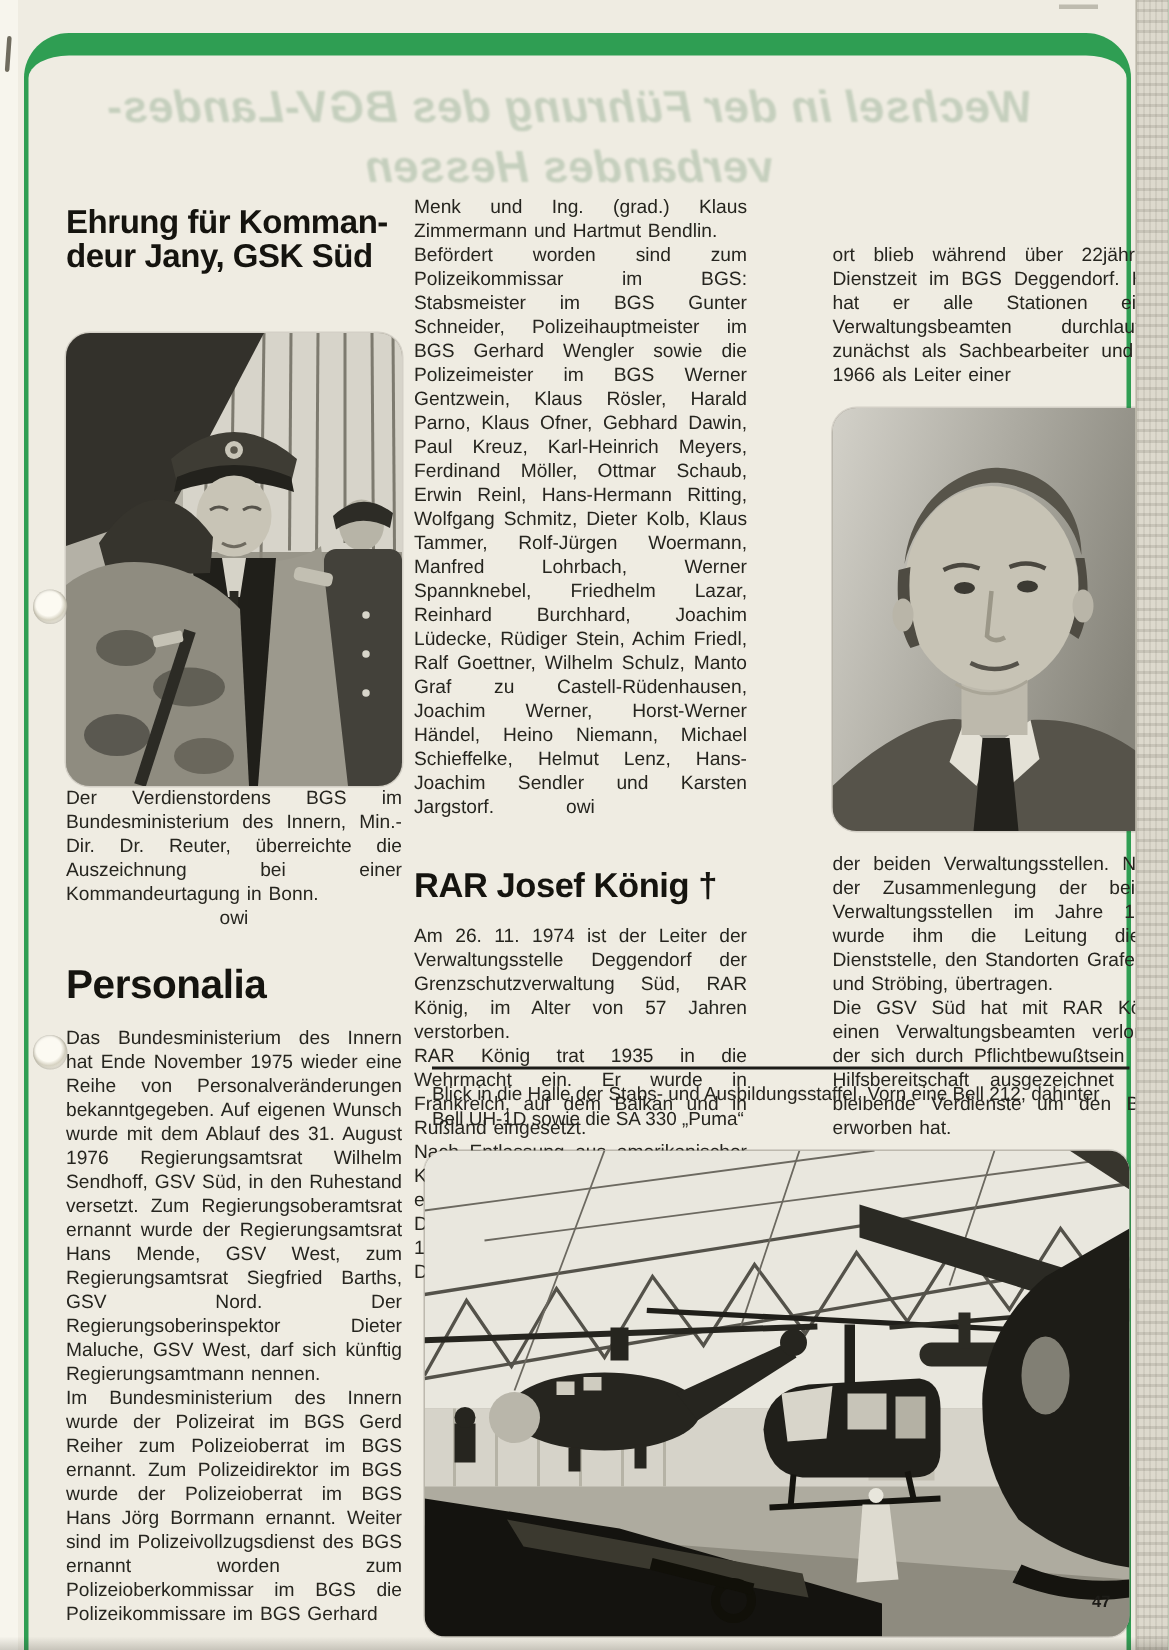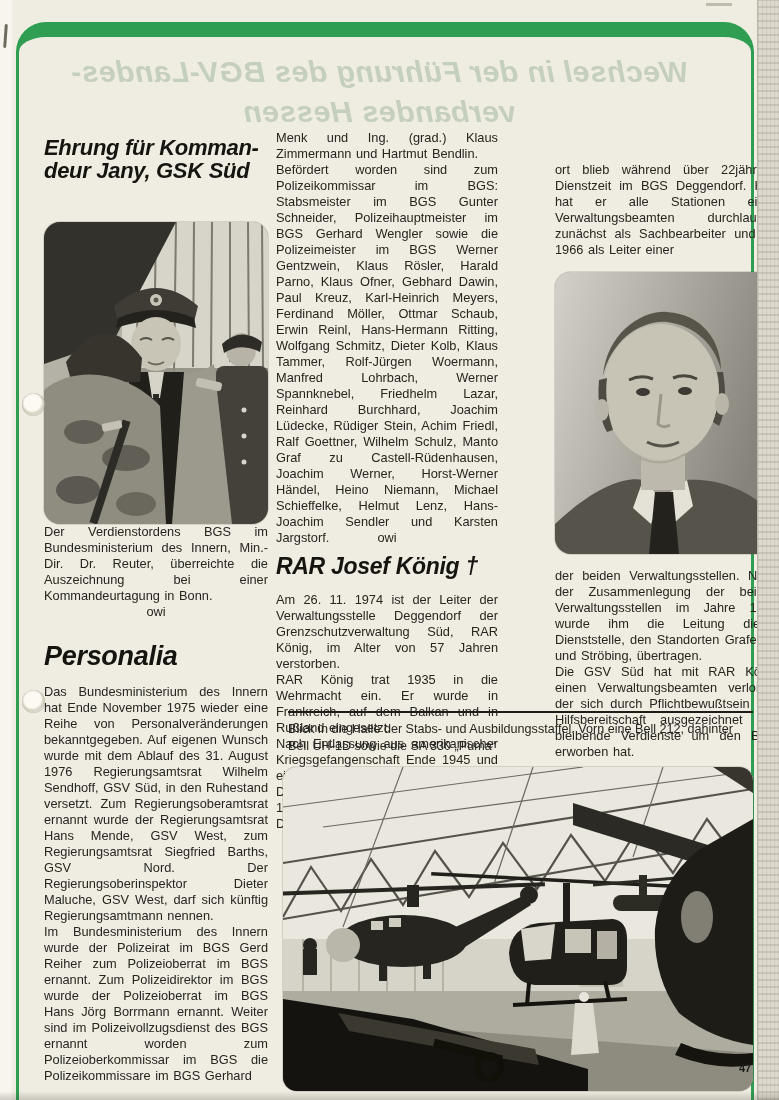--- a/index.html
+++ b/index.html
@@ -38,21 +38,21 @@
     letter-spacing:.5px; color:#93ad92; opacity:.45; filter:blur(.6px);
   }
 
   
   .col { position:absolute; }
   .col-1 { left:44px;  top:136px; width:224px; }
   .col-2 { left:276px; top:130px; width:222px; }
   .col-3 { left:555px; top:130px; width:223px;margin-top:32px; }
 
   .article-title {
-    font-weight:bold; font-style:italic; font-size:22px; line-height:23px;
+    font-weight:bold; font-size:22px; line-height:23px;
     letter-spacing:-.3px; color:#15140f;
   }
   .title-lg { font-size:23px; line-height:24px; }
   .title-xl { font-size:27px; line-height:28px; }
 
   .body-text {
     font-size:12.8px; line-height:16px; text-align:justify;
     color:#26251f; word-spacing:1px;
   }
   .body-text + .body-text { margin-top:0; }
@@ -71,21 +71,21 @@
   .photo-portrait { margin-top:14px; width:223px; height:282px; }
 
   .rule-mid { position:absolute; left:288px; top:711px; width:465px; height:2px; background:#1d1c18; }
 
   .hangar-caption {
     position:absolute; left:288px; top:721px; width:464px;
     font-size:12.6px; line-height:17px; color:#26251f;
   }
   .photo-hangar { position:absolute; left:283px; top:767px; width:470px; height:324px; border-radius:14px; }
 
-  .page-number { position:absolute; left:728px; top:1062px; font-size:11px; font-weight:bold; color:#1d1c18;margin-left:11px; }
+  .page-number { position:absolute; left:728px; top:1062px; font-size:11px; font-weight:bold; color:#1d1c18; }
 
   .punch-hole {
     position:absolute; left:22px; width:23px; height:23px; border-radius:50%;
     background:radial-gradient(circle at 45% 40%, #fcfaf2 0 45%, #d6d2c2 60%, rgba(239,236,226,0) 75%);
     box-shadow:inset 0 0 2px rgba(90,86,74,.5);
   }
   .hole-1 { top:393px; } .hole-2 { top:690px; }
 
   .speck { position:absolute; background:#8e8a7c; }
 </style>
@@ -165,21 +165,21 @@
     <div class="article-title title-xl personalia-title">Personalia</div>
     <div class="body-text after-title">Das Bundesministerium des Innern hat Ende November 1975 wieder eine Reihe von Personalveränderungen bekanntgegeben. Auf eigenen Wunsch wurde mit dem Ablauf des 31. August 1976 Regierungsamtsrat Wilhelm Sendhoff, GSV Süd, in den Ruhestand versetzt. Zum Regierungsoberamtsrat ernannt wurde der Regierungsamtsrat Hans Mende, GSV West, zum Regierungsamtsrat Siegfried Barths, GSV Nord. Der Regierungsoberinspektor Dieter Maluche, GSV West, darf sich künftig Regierungsamtmann nennen.</div>
     <div class="body-text">Im Bundesministerium des Innern wurde der Polizeirat im BGS Gerd Reiher zum Polizeioberrat im BGS ernannt. Zum Polizeidirektor im BGS wurde der Polizeioberrat im BGS Hans Jörg Borrmann ernannt. Weiter sind im Polizeivollzugsdienst des BGS ernannt worden zum Polizeioberkommissar im BGS die Polizeikommissare im BGS Gerhard</div>
   </div>
 
   <div class="col col-2">
     <div class="body-text">Menk und Ing. (grad.) Klaus Zimmermann und Hartmut Bendlin.</div>
     <div class="body-text">Befördert worden sind zum Polizeikommissar im BGS: Stabsmeister im BGS Gunter Schneider, Polizeihauptmeister im BGS Gerhard Wengler sowie die Polizeimeister im BGS Werner Gentzwein, Klaus Rösler, Harald Parno, Klaus Ofner, Gebhard Dawin, Paul Kreuz, Karl-Heinrich Meyers, Ferdinand Möller, Ottmar Schaub, Erwin Reinl, Hans-Hermann Ritting, Wolfgang Schmitz, Dieter Kolb, Klaus Tammer, Rolf-Jürgen Woermann, Manfred Lohrbach, Werner Spannknebel, Friedhelm Lazar, Reinhard Burchhard, Joachim Lüdecke, Rüdiger Stein, Achim Friedl, Ralf Goettner, Wilhelm Schulz, Manto Graf zu Castell-Rüdenhausen, Joachim Werner, Horst-Werner Händel, Heino Niemann, Michael Schieffelke, Helmut Lenz, Hans-Joachim Sendler und Karsten Jargstorf.</div>
     <div class="sig sig-tight">owi</div>
 
-    <div class="article-title title-lg" style="margin-top:8px;">RAR Josef König †</div>
+    <div class="article-title title-lg" style="margin-top:32px;">RAR Josef König †</div>
     <div class="body-text after-title">Am 26. 11. 1974 ist der Leiter der Verwaltungsstelle Deggendorf der Grenzschutzverwaltung Süd, RAR König, im Alter von 57 Jahren verstorben.</div>
     <div class="body-text">RAR König trat 1935 in die Wehrmacht ein. Er wurde in Frankreich, auf dem Balkan und in Rußland eingesetzt.</div>
     <div class="body-text">Nach Entlassung aus amerikanischer Kriegsgefangenschaft Ende 1945 und einer mehrjährigen Tätigkeit bei der Deutschen Bundesbahn trat König am 10. 3. 1954 in den BGS ein. Sein Dienst-</div>
   </div>
 
   <div class="col col-3">
     <div class="body-text">ort blieb während über 22jähriger Dienstzeit im BGS Deggendorf. Hier hat er alle Stationen eines Verwaltungsbeamten durchlaufen, zunächst als Sachbearbeiter und ab 1966 als Leiter einer</div>
 
     <div class="photo photo-portrait">
       <svg width="223" height="282" viewBox="0 0 223 282" xmlns="http://www.w3.org/2000/svg">

